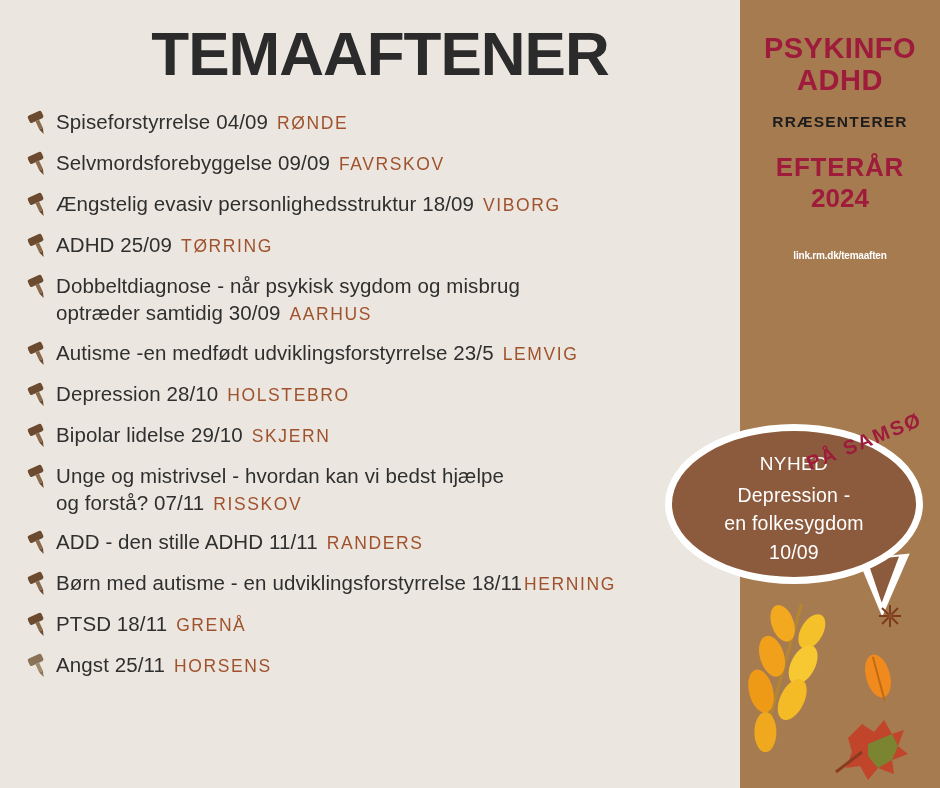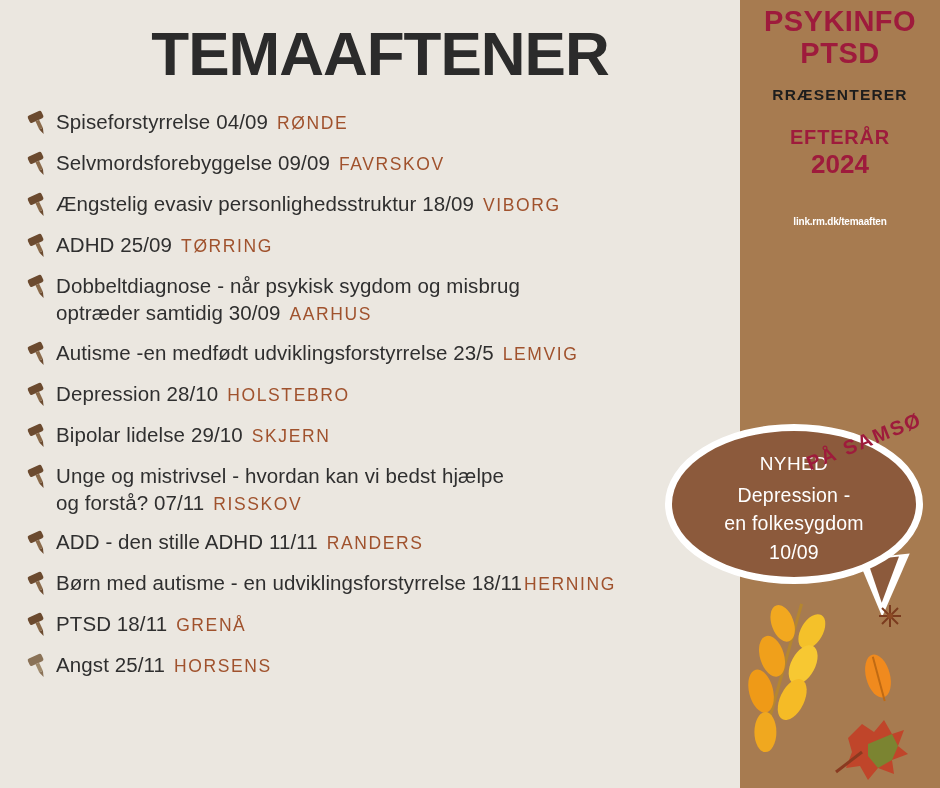--- a/index.html
+++ b/index.html
@@ -62,41 +62,41 @@
     white-space: nowrap;
   }
   .etext .city.tight { margin-left: 2px; }
   .etext .l2 { display: block; }
 
   
   .right {
     position: relative;
     width: 200px; height: 788px;
     background: #a77b50;
-    padding: 5px 8px 0 8px;
+    padding: 32px 8px 0 8px;
     text-align: center;
   }
   .brand1, .brand2 {
     font-weight: bold;
     font-size: 29px;
     color: #9e1b3c;
     letter-spacing: 0.5px;
     line-height: 1.12;
   }
   .brand2 { margin-bottom: 16px; }
   .presents {
     font-weight: bold;
     font-size: 15.5px;
     color: #1d1d1d;
     letter-spacing: 1.2px;
     margin-bottom: 22px;
   }
   .season {
     font-weight: bold;
-    font-size: 20px;
+    font-size: 26px;
     color: #9e1b3c;
     letter-spacing: 0.8px;
     line-height: 1.15;
   }
   .year {
     font-weight: bold;
     font-size: 26px;
     color: #9e1b3c;
     margin-bottom: 36px;
   }
@@ -362,21 +362,21 @@
             </svg>
         </span>
         <span class="etext"><span> Angst 25/11</span><span class="city">HORSENS</span></span>
       </div>
 
     </div>
   </div>
 
   <div class="right">
     <div class="brand1">PSYKINFO</div>
-    <div class="brand2">PTSD</div>
+    <div class="brand2">ADHD</div>
     <div class="presents">RRÆSENTERER</div>
     <div class="season">EFTERÅR</div>
     <div class="year">2024</div>
     <div class="booklink">link.rm.dk/temaaften</div>
   </div>
 
   <div class="bubble-wrap">
     <div class="bubble-tail"></div>
     <div class="bubble">
       <div class="nyhed">NYHED</div>

